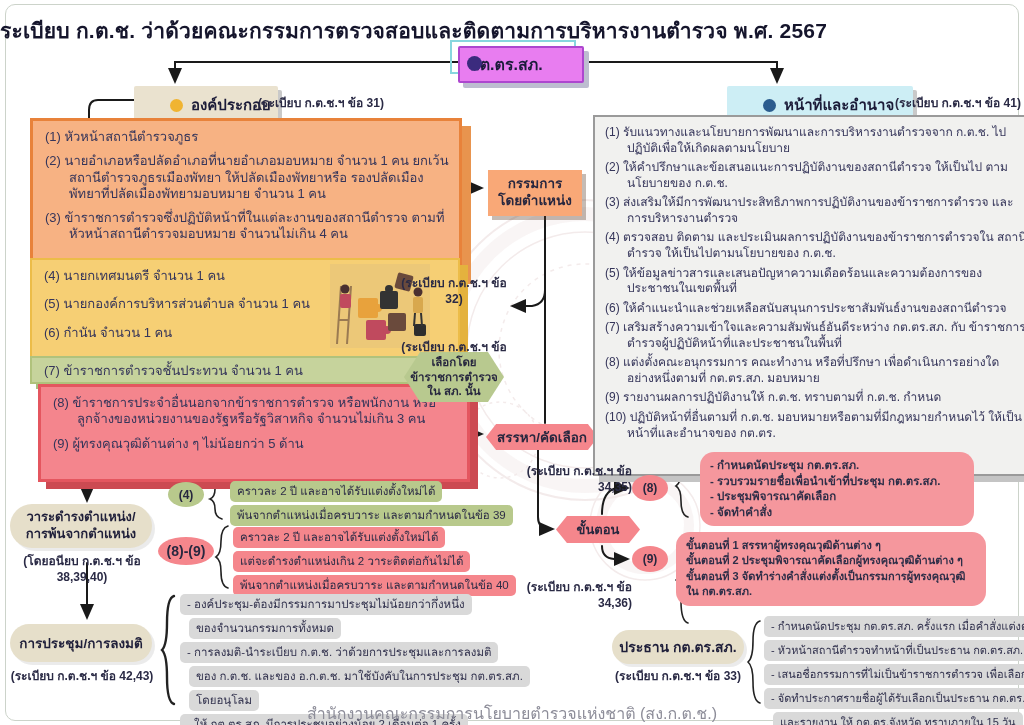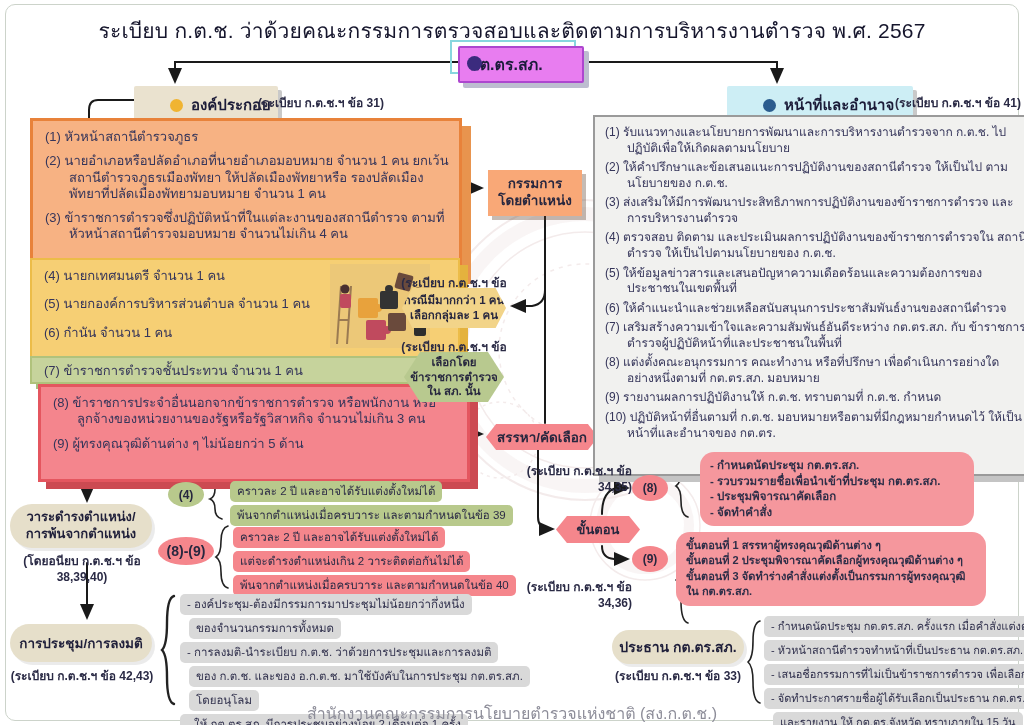--- a/index.html
+++ b/index.html
@@ -2,21 +2,21 @@
 <html><head>
 <meta charset="utf-8">
 <style>
   html,body{margin:0;padding:0;background:#fff;}
   #canvas{position:relative;width:1024px;height:725px;background:#ffffff;overflow:hidden;
     font-family:"Liberation Sans","DejaVu Sans",sans-serif;color:#3b3b5e;}
   .frame{position:absolute;left:5px;top:4px;right:5px;bottom:4px;border:1.5px solid #ccd3ca;border-radius:10px;pointer-events:none;}
   .abs{position:absolute;}
   .z0{z-index:0}.z1{z-index:1}.z2{z-index:2}
   .prelines{white-space:pre-line;}
-  .title{left:0;top:14px;width:1024px;text-align:center;font-size:21px;font-weight:normal;color:#15152c;letter-spacing:.2px;}
+  .title{left:0;top:14px;width:1024px;font-size:21px;font-weight:bold;color:#15152c;letter-spacing:.2px;}
   
   .root-ghost{left:450px;top:40px;width:122px;height:30px;border:2px solid #87d6de;background:transparent;}
   .root-box{left:458px;top:46px;width:122px;height:33px;background:#e87df0;border:2px solid #ad46cf;border-radius:2px;
     box-shadow:5px 5px 0 #bdbdd0;display:flex;align-items:center;justify-content:flex-start;}
   .root-box .lbl{font-size:16px;font-weight:bold;color:#1b1b3a;margin-left:10px;}
   .dot{border-radius:50%;display:inline-block;}
   .root-dot{position:absolute;left:7px;top:8px;width:15px;height:15px;background:#3b2b7e;}
   
   .hdr{height:38px;display:flex;align-items:center;border-radius:2px;box-shadow:4px 4px 0 #c9c9c9;padding-left:28px;}
   .hdr .lbl{font-size:15px;font-weight:bold;color:#1b1b38;margin-left:8px;}
@@ -175,22 +175,20 @@
 
   <div class="abs z2 gbox box-d">
     <div class="it">(8) ข้าราชการประจำอื่นนอกจากข้าราชการตำรวจ หรือพนักงาน หรือลูกจ้างของหน่วยงานของรัฐหรือรัฐวิสาหกิจ จำนวนไม่เกิน 3 คน</div>
     <div class="it">(9) ผู้ทรงคุณวุฒิด้านต่าง ๆ ไม่น้อยกว่า 5 ด้าน</div>
   </div>
 
   <div class="abs z2 node-bypos prelines">กรรมการ
 โดยตำแหน่ง</div>
 
   <div class="abs z2 ref" style="left:396px;top:273px;width:116px;text-align:center;">(ระเบียบ ก.ต.ช.ฯ ข้อ 32)</div>
-  <div class="abs z2 hex hex6 hex-y prelines">กรณีมีมากกว่า 1 คน
-เลือกกลุ่มละ 1 คน</div>
 
   <div class="abs z2 ref" style="left:394px;top:337px;width:120px;text-align:center;">(ระเบียบ ก.ต.ช.ฯ ข้อ 32)</div>
   <div class="abs z2 hex hex-g prelines">เลือกโดย
 ข้าราชการตำรวจ
 ใน สภ. นั้น</div>
 
   <div class="abs z2 hex hex-r1">สรรหา/คัดเลือก</div>
 
   <div class="abs z2 box-duties">
     <div class="it">(1) รับแนวทางและนโยบายการพัฒนาและการบริหารงานตำรวจจาก ก.ต.ช. ไปปฏิบัติเพื่อให้เกิดผลตามนโยบาย</div>

